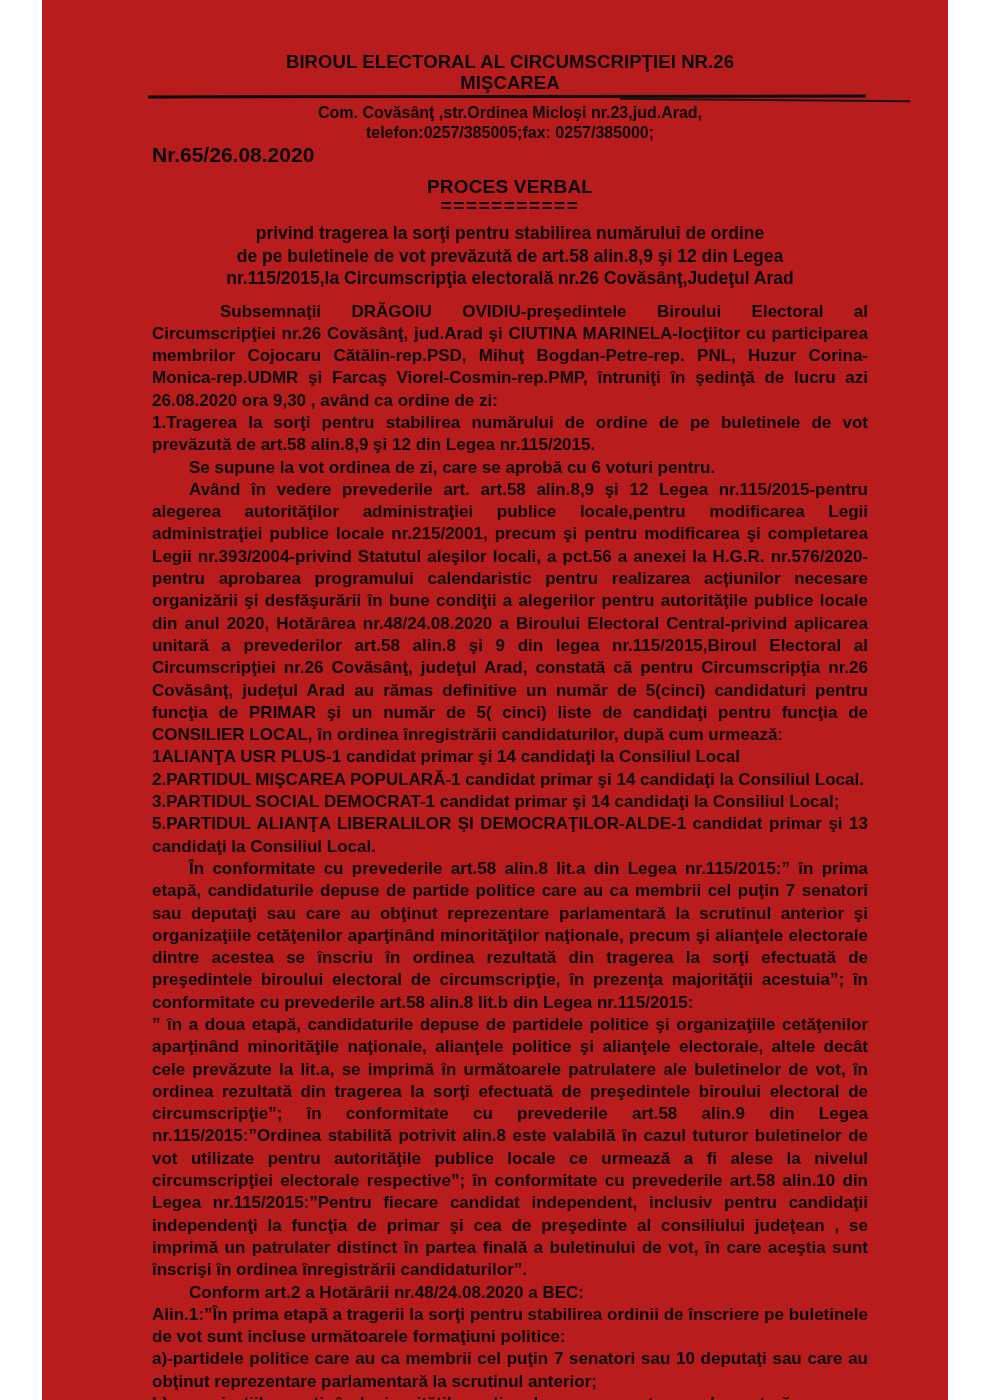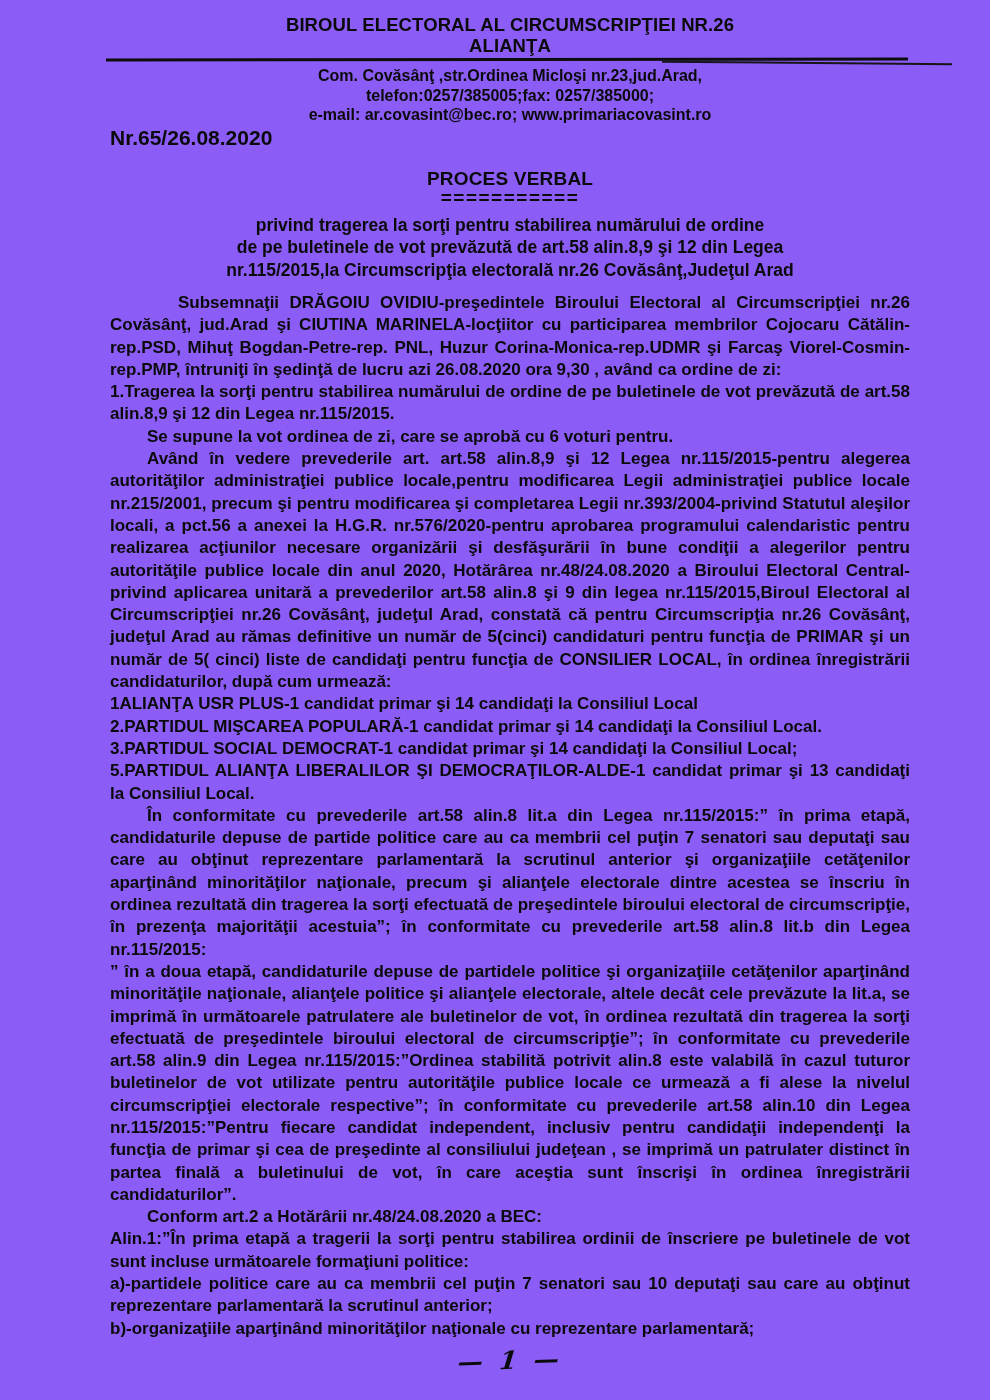--- a/index.html
+++ b/index.html
@@ -1,36 +1,36 @@
 <!DOCTYPE html>
 <html lang="ro"><head>
 <meta charset="utf-8">
 <title>Proces Verbal</title>
 <style>
   html,body{margin:0;padding:0;background:#ffffff;}
   .page{
     position:relative;
-    width:990px;height:1400px;
+    width:906px;height:1400px;
     margin:0 auto;
-    background:#8b5cf6;
+    background:#b91c1c;
     box-sizing:border-box;
-    padding:14px 80px 0 110px;
+    padding:51px 80px 0 110px;
     overflow:hidden;
     font-family:"Liberation Sans","DejaVu Sans",sans-serif;
     font-weight:700;
     color:#0b0b0b;
     -webkit-font-smoothing:antialiased;
   }
   .org-name{ text-align:center; font-size:18.5px; line-height:21px; letter-spacing:.1px; }
   .divider-wrap{ position:relative; height:7px; margin:1px 0 2px 0; }
   .divider-main{ position:absolute; left:-4px; right:2px; top:1px; height:3px; background:#0d0d0d; transform:rotate(-.08deg); }
   .divider-echo{ position:absolute; right:-42px; width:290px; top:5px; height:2px; background:#161616; transform:rotate(.5deg); }
   .addr{ text-align:center; font-size:16px; line-height:19.5px; }
   .doc-number{ font-size:21px; line-height:22px; margin-top:2px; }
-  .doc-title{ text-align:center; font-size:19px; line-height:22px; margin-top:19px; letter-spacing:.2px; }
+  .doc-title{ text-align:center; font-size:19px; line-height:22px; margin-top:10px; letter-spacing:.2px; }
   .doc-title-eq{ text-align:center; font-size:19px; line-height:15px; letter-spacing:1.5px; }
   .subtitle{ text-align:center; font-size:17.5px; line-height:22.5px; margin-top:9px; }
   .body-text{ margin-top:11px; font-size:17px; line-height:22.3px; }
   .para{ margin:0; text-align:justify; }
   .ind-1{ text-indent:37px; }
   .ind-2{ text-indent:68px; }
   .footer{ text-align:center; margin-top:6px; }
   .page-number{
     display:inline-block;
     font-family:"DejaVu Serif",serif;
@@ -39,30 +39,29 @@
     letter-spacing:4px;
     transform:skewX(-8deg) rotate(-2deg);
   }
 </style>
 </head>
 <body>
 
 <div class="page">
 
   <div class="org-name">BIROUL ELECTORAL AL CIRCUMSCRIPŢIEI NR.26</div>
-  <div class="org-name">ALIANŢA</div>
+  <div class="org-name">MIŞCAREA</div>
 
   <div class="divider-wrap">
     <div class="divider-main"></div>
     <div class="divider-echo"></div>
   </div>
 
   <div class="addr">Com. Covăsânţ ,str.Ordinea Micloşi nr.23,jud.Arad,</div>
   <div class="addr">telefon:0257/385005;fax: 0257/385000;</div>
-  <div class="addr">e-mail: ar.covasint@bec.ro; www.primariacovasint.ro</div>
 
   <div class="doc-number">Nr.65/26.08.2020</div>
 
   <div class="doc-title">PROCES VERBAL</div>
   <div class="doc-title-eq">===========</div>
 
   <div class="subtitle">
     <div>privind tragerea la sorţi pentru stabilirea numărului de ordine</div>
     <div>de pe buletinele de vot prevăzută de art.58 alin.8,9 şi 12 din Legea</div>
     <div>nr.115/2015,la Circumscripţia electorală nr.26 Covăsânţ,Judeţul Arad</div>

